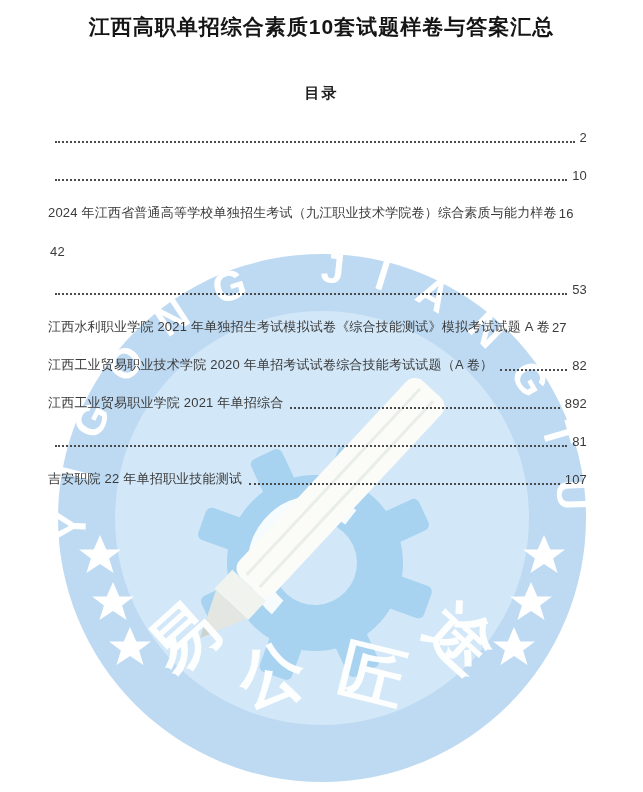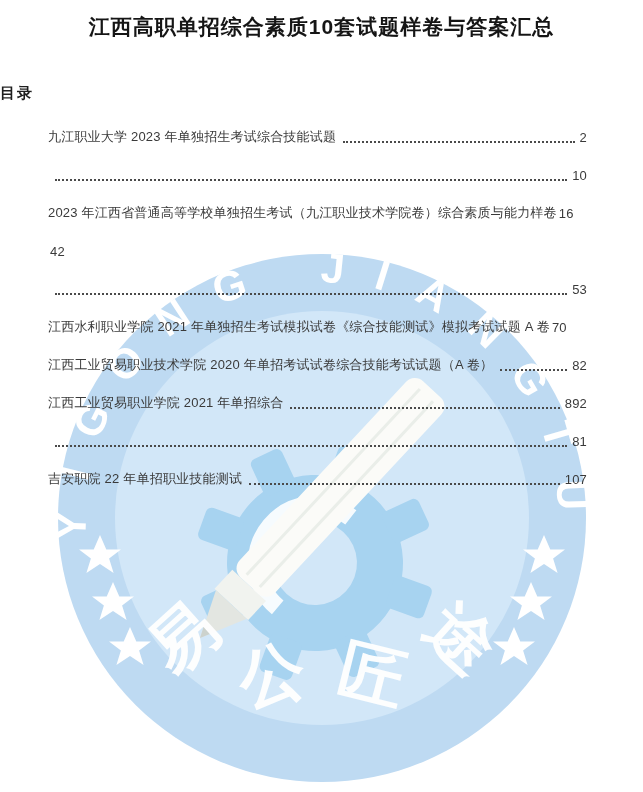--- a/index.html
+++ b/index.html
@@ -13,21 +13,21 @@
     background:var(--page-bg);
     font-family:"Liberation Sans","DejaVu Sans",sans-serif;
   }
   .watermark{position:absolute;left:52px;top:248px;width:540px;height:540px;z-index:0;}
   .content{position:absolute;inset:0;z-index:1;padding-left:48px;}
   .doc-title{
     position:absolute;top:13px;left:0;right:0;text-align:center;
     font-size:21px;font-weight:700;color:var(--title);letter-spacing:1px;
   }
   .toc-heading{
-    position:absolute;top:84px;left:0;right:0;text-align:left;
+    position:absolute;top:84px;left:0;right:0;text-align:center;
     font-size:15px;font-weight:700;color:var(--heading);letter-spacing:2px;
   }
   .toc{position:absolute;top:118px;left:48px;right:56px;}
   .row{
     height:38px;display:flex;align-items:center;white-space:nowrap;
     font-size:13px;color:var(--text);letter-spacing:0.2px;overflow:hidden;
   }
   .label{flex:0 1 auto;}
   .leader{
     flex:1 1 auto;min-width:0;height:0;
@@ -101,45 +101,44 @@
     <text class="wm-cn" x="315" y="449" text-anchor="middle" transform="rotate(14 315 449)">匠</text>
     <text class="wm-cn" x="394" y="407" text-anchor="middle" transform="rotate(42 394 407)">途</text>
   </svg>
 
   <div class="content">
     <div class="doc-title">江西高职单招综合素质10套试题样卷与答案汇总</div>
     <div class="toc-heading">目录</div>
 
     <div class="toc">
       <div class="row">
-        <span class="label">九江职业大学 2023 年单独招生考试综合技能试题</span>
         <span class="leader"></span>
         <span class="num">2</span>
       </div>
       <div class="row">
         <span class="leader"></span>
         <span class="num">10</span>
       </div>
       <div class="row">
-        <span class="label">2023 年江西省普通高等学校单独招生考试（九江职业技术学院卷）综合素质与能力样卷</span>
+        <span class="label">2024 年江西省普通高等学校单独招生考试（九江职业技术学院卷）综合素质与能力样卷</span>
         <span class="leader noleader"></span>
         <span class="num">16</span>
       </div>
       <div class="row">
         <span class="leader noleader"></span>
         <span class="num">42</span>
       </div>
       <div class="row">
         <span class="leader"></span>
         <span class="num">53</span>
       </div>
       <div class="row">
         <span class="label">江西水利职业学院 2021 年单独招生考试模拟试卷《综合技能测试》模拟考试试题 A 卷</span>
         <span class="leader noleader"></span>
-        <span class="num">70</span>
+        <span class="num">27</span>
       </div>
       <div class="row">
         <span class="label">江西工业贸易职业技术学院 2020 年单招考试试卷综合技能考试试题（A 卷）</span>
         <span class="leader"></span>
         <span class="num">82</span>
       </div>
       <div class="row">
         <span class="label">江西工业贸易职业学院 2021 年单招综合</span>
         <span class="leader"></span>
         <span class="num">892</span>

